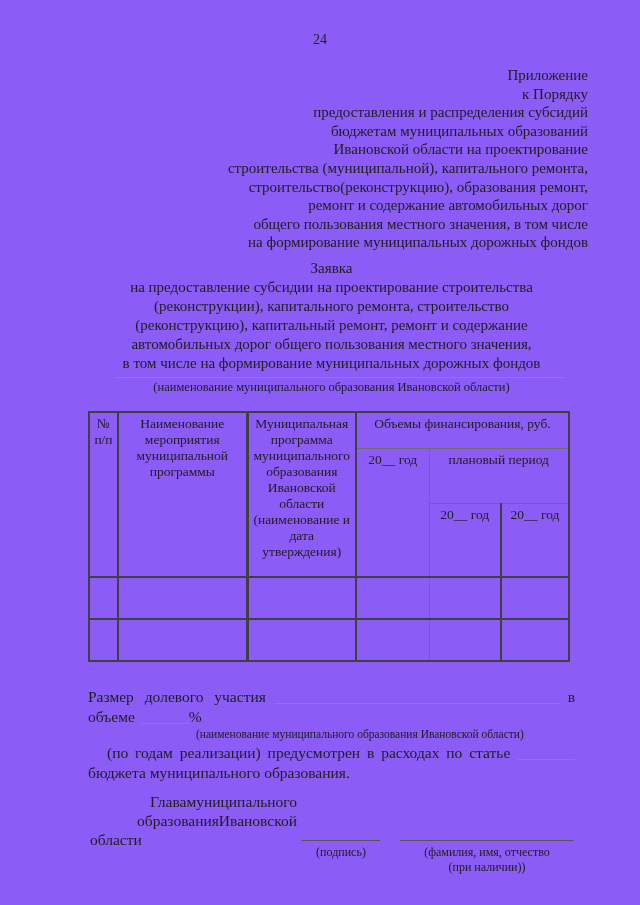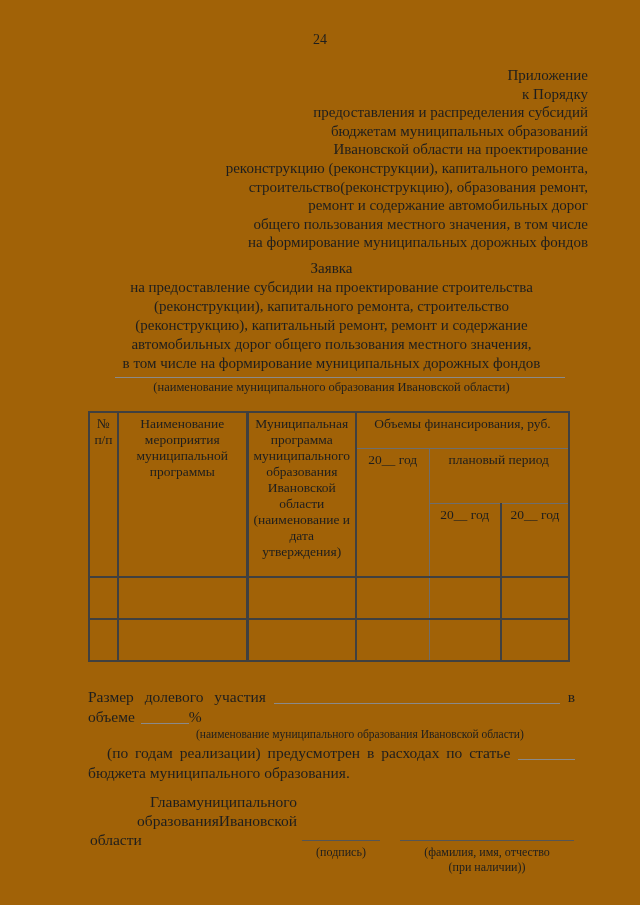--- a/index.html
+++ b/index.html
@@ -1,17 +1,17 @@
 <!DOCTYPE html>
 <html><head>
 <meta charset="utf-8">
 <style>
   html,body{margin:0;padding:0;background:#ffffff;}
   .page{
-    width:640px;height:905px;background:#a16207;overflow:hidden;
+    width:640px;height:905px;background:#8b5cf6;overflow:hidden;
     font-family:"Liberation Serif","DejaVu Serif",serif;
     color:#1e1e1e;position:relative;
   }
   .page-num{padding-top:31px;text-align:center;font-size:14px;line-height:18px;}
 
   
   .appendix{margin:17px 52px 0 0;text-align:right;font-size:15px;line-height:18.6px;}
 
   
   .zayavka{margin:7px 65px 0 88px;text-align:center;font-size:15px;line-height:19px;}
@@ -58,21 +58,21 @@
 <div class="page">
 
   <div class="page-num">24</div>
 
   <div class="appendix">
     <div>Приложение</div>
     <div>к Порядку</div>
     <div>предоставления и распределения субсидий</div>
     <div>бюджетам муниципальных образований</div>
     <div>Ивановской области на проектирование</div>
-    <div>реконструкцию (реконструкции), капитального ремонта,</div>
+    <div>строительства (муниципальной), капитального ремонта,</div>
     <div>строительство(реконструкцию), образования ремонт,</div>
     <div>ремонт и содержание автомобильных дорог</div>
     <div>общего пользования местного значения, в том числе</div>
     <div>на формирование муниципальных дорожных фондов</div>
   </div>
 
   <div class="zayavka">
     <div>Заявка</div>
     <div>на предоставление субсидии на проектирование строительства</div>
     <div>(реконструкции), капитального ремонта, строительство</div>

